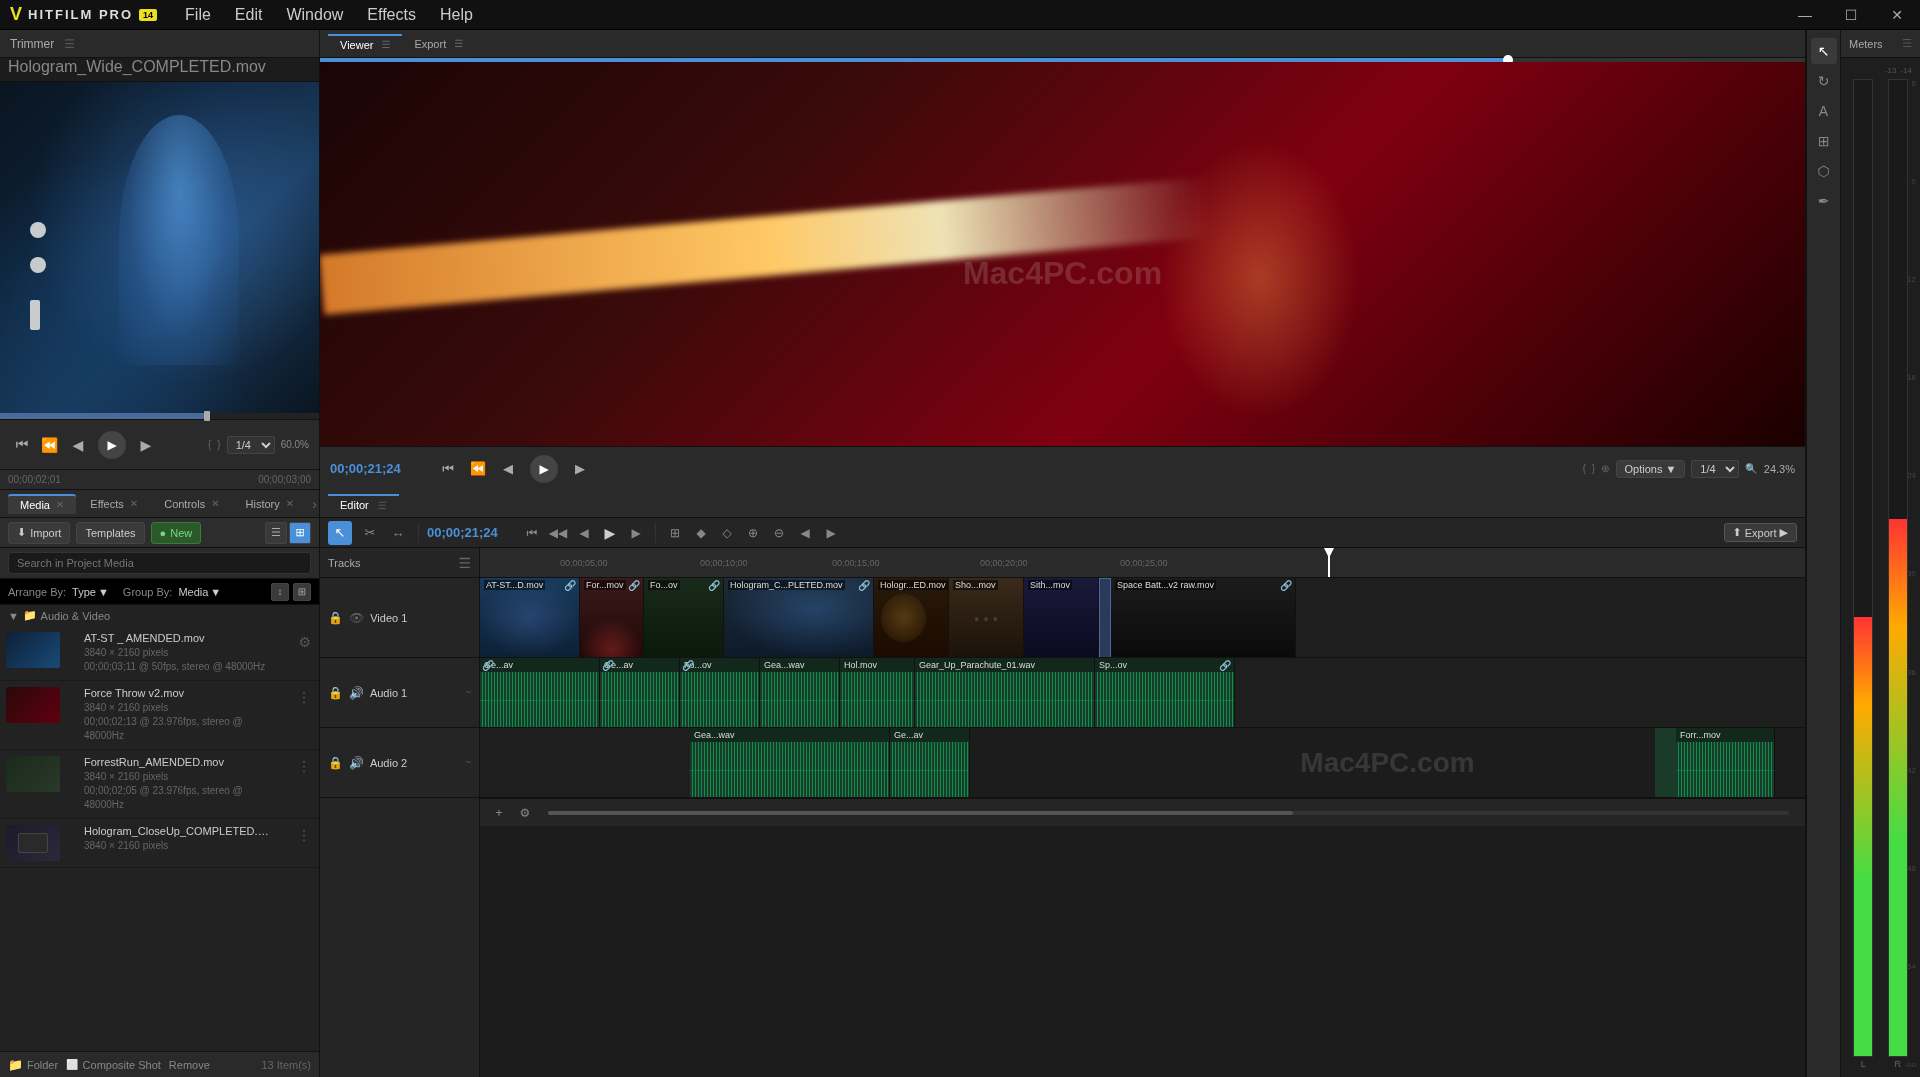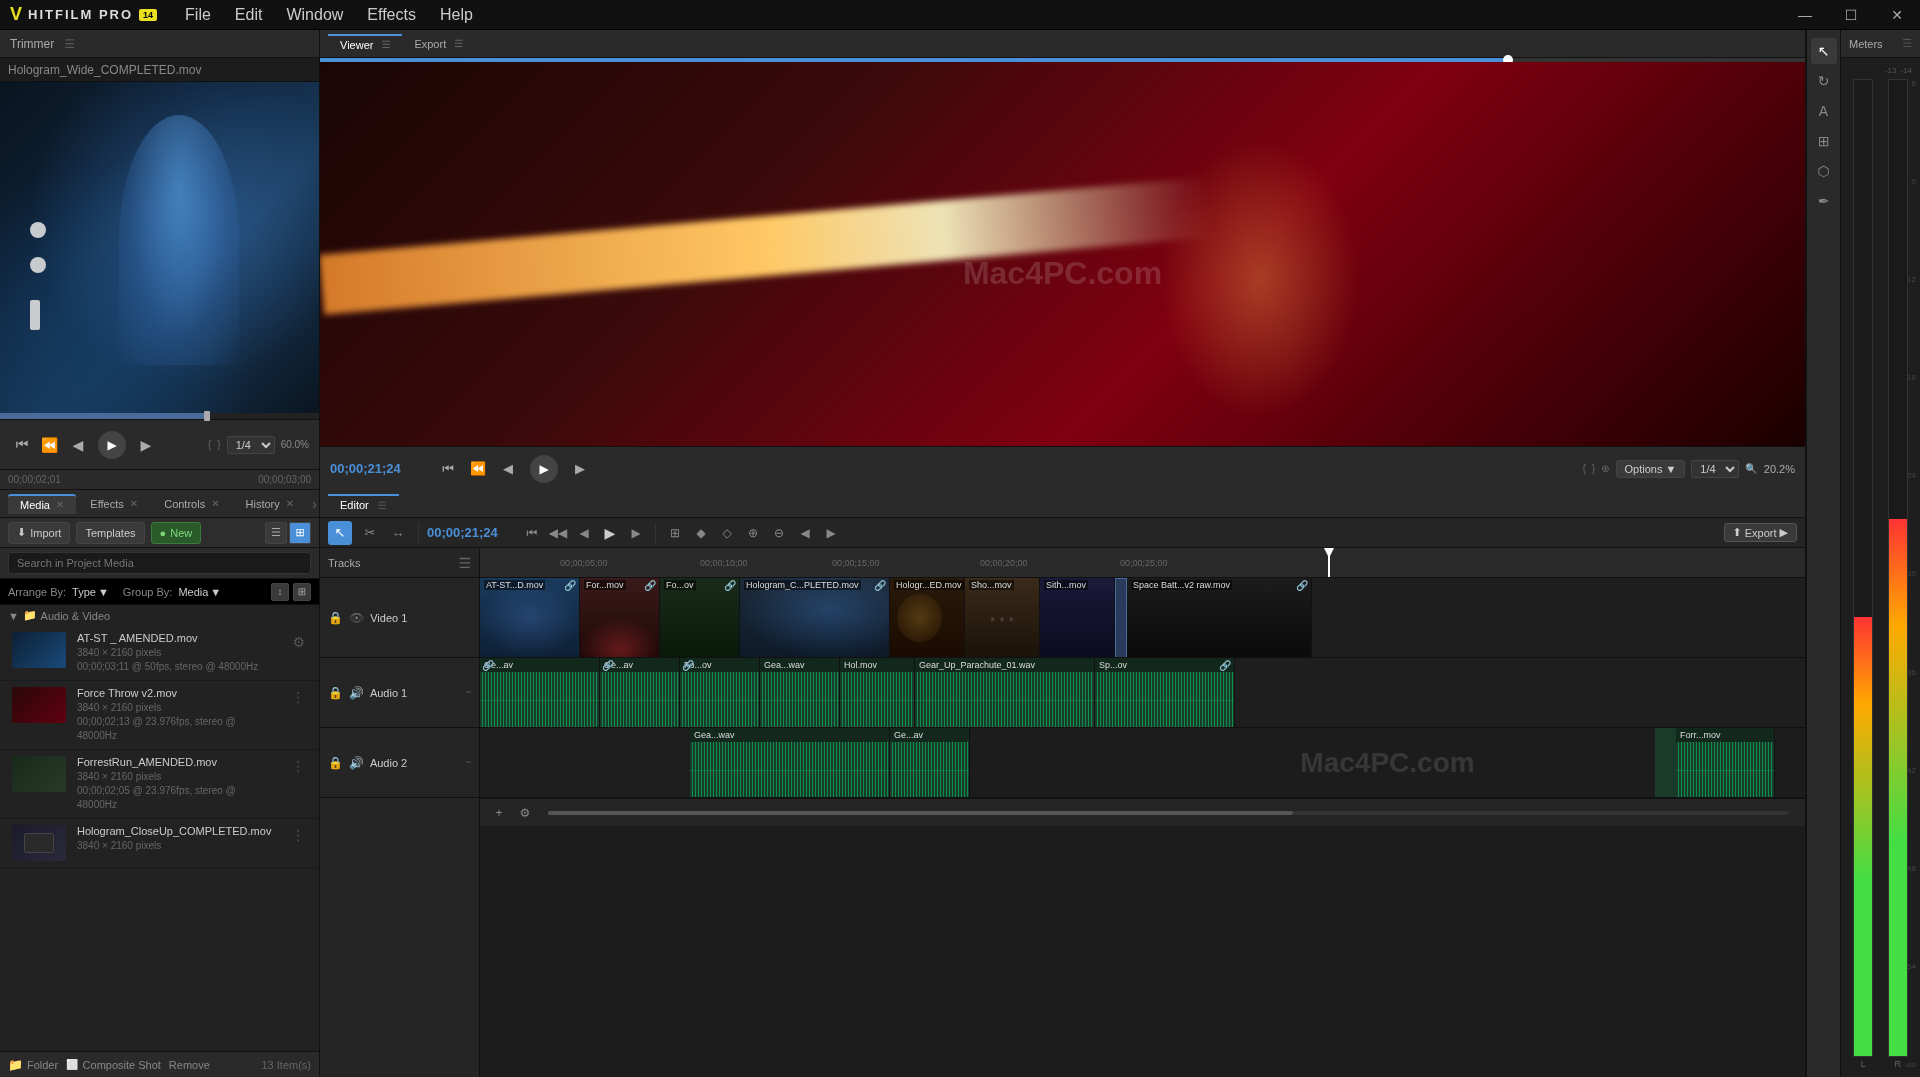--- a/index.html
+++ b/index.html
@@ -315,23 +315,23 @@
       color: #888;
       font-size: 11px;
       display: flex;
       align-items: center;
       gap: 4px;
     }
 
     .media-item {
       display: flex;
       align-items: flex-start;
-      padding: 6px 12px;
-      cursor: pointer;
-      gap: 11px;
+      padding: 6px 6px;
+      cursor: pointer;
+      gap: 24px;
       border-bottom: 1px solid #1a1a1a;
     }
     .media-thumb {
       width: 54px;
       height: 36px;
       background: #333;
       border-radius: 2px;
       overflow: hidden;
       flex-shrink: 0;
       position: relative;
@@ -767,21 +767,21 @@
     .clip-link-icon {
       position: absolute;
       right: 2px;
       top: 2px;
       color: #aaa;
       font-size: 10px;
     }
 
     
     .clip-1 { background: linear-gradient(180deg, #1a3a5c 0%, #0d2035 100%); width: 100px; }
-    .clip-2 { background: linear-gradient(180deg, #3a1a1a 0%, #200808 100%); width: 80px; text-align: center; }
+    .clip-2 { background: linear-gradient(180deg, #3a1a1a 0%, #200808 100%); width: 64px; text-align: center; }
     .clip-3 { background: linear-gradient(180deg, #1a2a1a 0%, #0a1a0a 100%); width: 80px; }
     .clip-4 { background: linear-gradient(180deg, #2a2a2a 0%, #1a1a1a 100%); width: 140px; }
     .clip-5 { background: linear-gradient(180deg, #2a1a0a 0%, #1a0a00 100%); width: 80px; }
     .clip-6 { background: linear-gradient(180deg, #3a2a1a 0%, #1a1208 100%); width: 80px; }
     .clip-8 { background: linear-gradient(180deg, #1c1c1c 0%, #0a0a0a 100%); width: 200px; }
 
     .audio-clip {
       height: 70px;
       border-right: 1px solid #111;
       position: relative;
@@ -994,21 +994,21 @@
 <div id="main-layout">
 
   <div id="left-panel">
 
     <div id="trimmer-area">
       <div id="trimmer-header">
         <span>Trimmer</span>
         <span style="margin-left:4px;color:#555;cursor:pointer;">☰</span>
       </div>
 
-      <div style="height:24px;background:#1c1c1c;display:flex;align-items:center;padding:0 8px;border-bottom:1px solid #111;font-size:12px;color:#888;">
+      <div style="height:24px;background:#1c1c1c;display:flex;padding:0 8px;border-bottom:1px solid #111;font-size:16px;color:#888;">
         <span>Hologram_Wide_COMPLETED.mov</span>
       </div>
 
       <div id="trimmer-video">
         <div class="trimmer-thumb">
           <div class="figure-overlay"></div>
 
           <div style="position:absolute;left:30px;top:140px;width:16px;height:16px;border-radius:50%;background:#ddd;opacity:0.9;"></div>
           <div style="position:absolute;left:30px;top:175px;width:16px;height:16px;border-radius:50%;background:#ddd;opacity:0.9;"></div>
           <div style="position:absolute;left:30px;top:218px;width:10px;height:30px;background:#ddd;border-radius:2px;opacity:0.9;"></div>
@@ -1226,21 +1226,21 @@
           <div class="options-btn">
             <span>Options</span>
             <span>▼</span>
           </div>
           <select class="fraction-select">
             <option>1/4</option>
             <option>1/2</option>
             <option>Full</option>
           </select>
           <span style="font-size:10px;color:#aaa;">🔍</span>
-          <span style="font-size:11px;color:#aaa;">20.2%</span>
+          <span style="font-size:11px;color:#aaa;">24.3%</span>
         </div>
       </div>
     </div>
 
     <div id="editor-area">
 
       <div id="editor-tabs">
         <div class="editor-tab active">
           <span>Editor</span>
           <span style="font-size:10px;color:#555;margin-left:6px;">☰</span>

